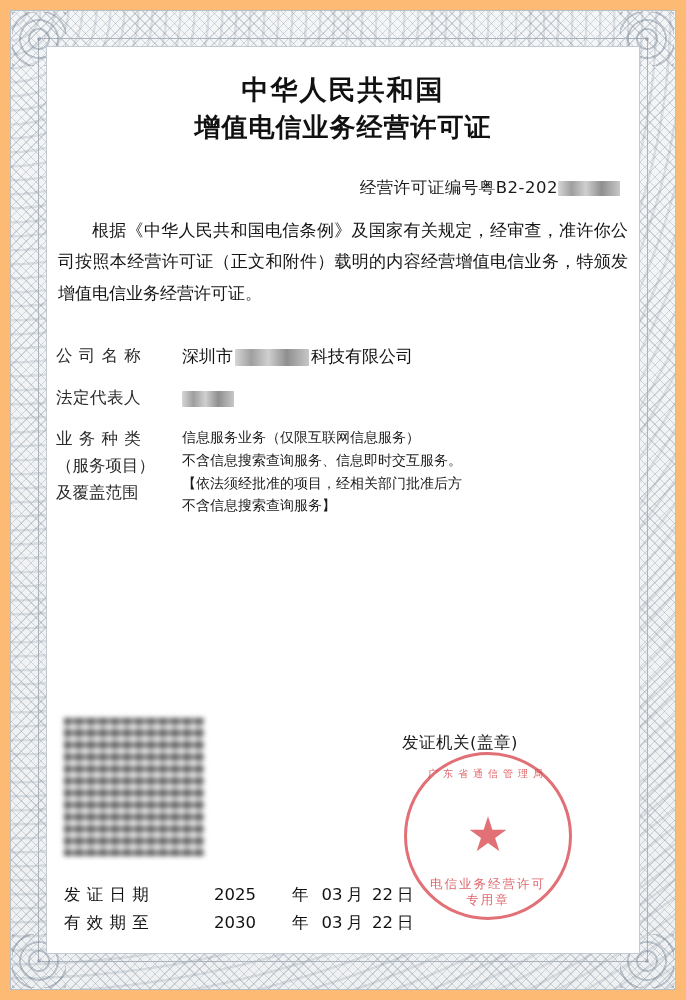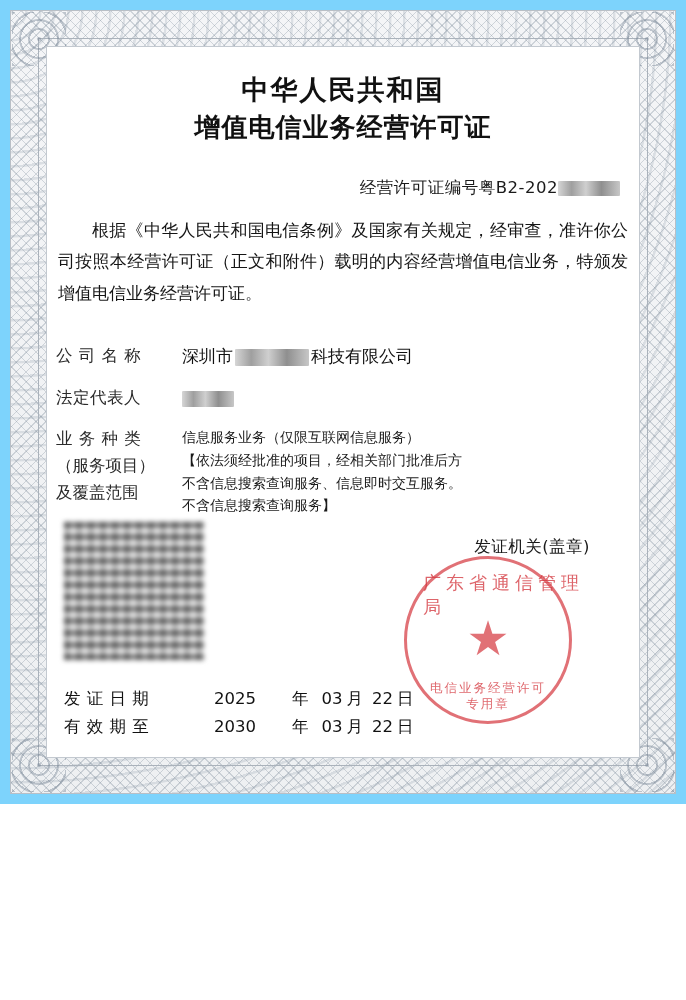--- a/index.html
+++ b/index.html
@@ -10,22 +10,22 @@
     width: 686px;
     height: 1000px;
     background: #ffffff;
     font-family: "Liberation Serif", "DejaVu Serif", serif;
     overflow: hidden;
   }
 
   .certificate {
     position: relative;
     width: 686px;
-    height: 804px;
-    background: #7dd3fc;
+    height: 1000px;
+    background: #fdba74;
     box-sizing: border-box;
   }
 
   
   .border-outer {
     position: absolute;
     left: 10px;
     top: 10px;
     right: 10px;
     bottom: 10px;
@@ -191,21 +191,20 @@
     position: absolute;
     right: 40px;
     top: 14px;
     width: 260px;
     text-align: center;
   }
   .issuer-label {
     font-size: 16.5px;
     color: #1a1a1a;
     letter-spacing: 0.5px;
-    text-align: right;
   }
   .seal {
     position: absolute;
     right: 58px;
     top: 34px;
     width: 162px;
     height: 162px;
     border: 3px solid rgba(208, 36, 44, 0.72);
     border-radius: 50%;
     opacity: 0.9;
@@ -214,24 +213,25 @@
     position: absolute;
     left: 50%;
     top: 50%;
     transform: translate(-50%, -54%);
     font-size: 48px;
     color: rgba(208, 36, 44, 0.72);
     line-height: 1;
   }
   .seal-text-top {
     position: absolute;
-    left: 16px;
+    left: 0;
     top: 12px;
     width: 100%;
-    font-size: 18px;
+    text-align: center;
+    font-size: 10px;
     color: rgba(208, 36, 44, 0.78);
     letter-spacing: 5px;
   }
   .seal-text-bottom {
     position: absolute;
     left: 0;
     bottom: 24px;
     width: 100%;
     text-align: center;
     font-size: 12.5px;
@@ -312,22 +312,22 @@
       </div>
 
       <div class="field-row">
         <div class="scope-label">
           <div class="field-label spread">业 务 种 类</div>
           <div>（服务项目）</div>
           <div>及覆盖范围</div>
         </div>
         <div class="scope-value">
           <div>信息服务业务（仅限互联网信息服务）</div>
+          <div>不含信息搜索查询服务、信息即时交互服务。</div>
           <div>【依法须经批准的项目，经相关部门批准后方</div>
-          <div>不含信息搜索查询服务、信息即时交互服务。</div>
           <div>不含信息搜索查询服务】</div>
         </div>
       </div>
 
     </div>
 
     <div class="lower">
 
       <div class="lower-top">
         <div class="qr"></div>

